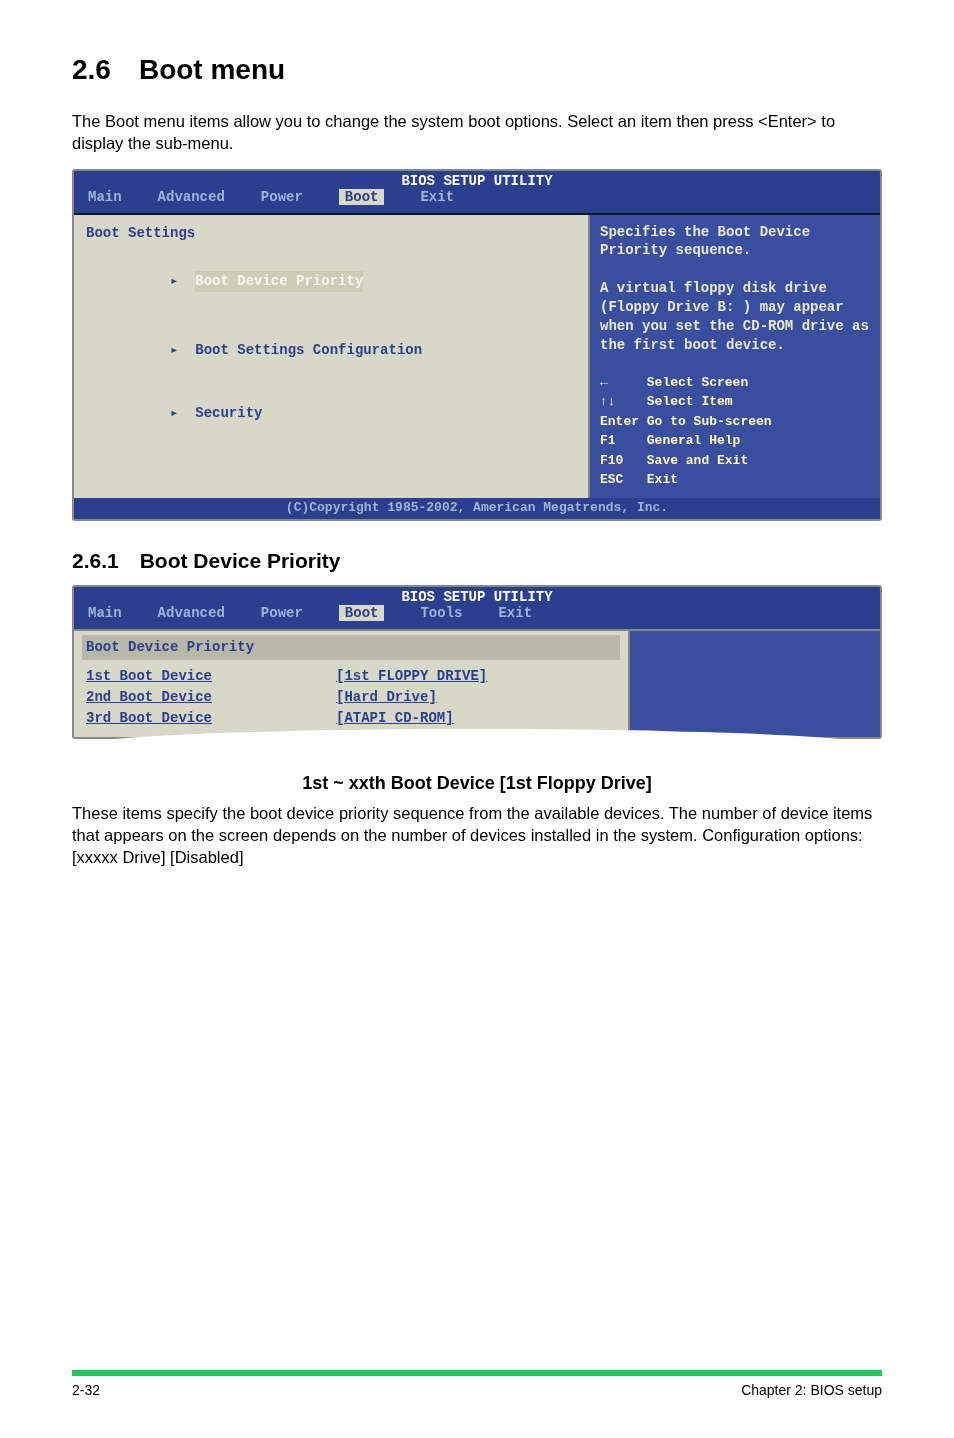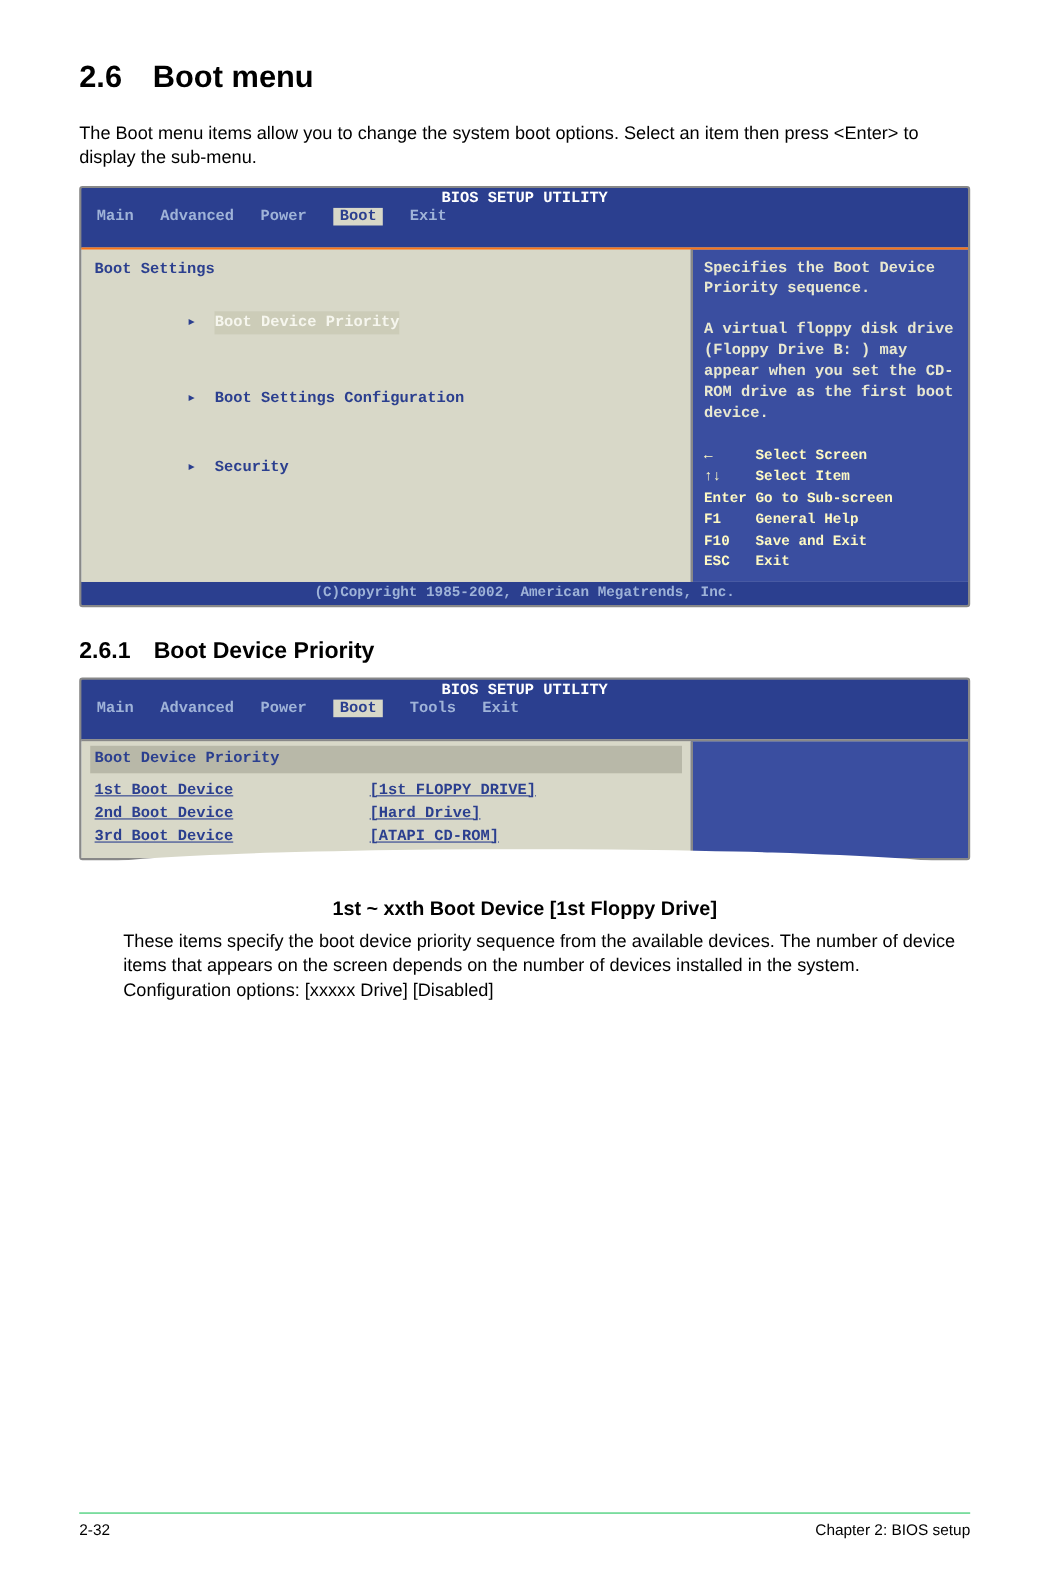--- a/index.html
+++ b/index.html
@@ -37,55 +37,55 @@
   }
   .bios-header {
     text-align: center;
     color: #ffffff;
     font-weight: bold;
     padding-top: 2px;
     font-size: 14px;
   }
   .bios-tabs {
     display: flex;
-    padding: 0 14px 20px 14px;
-    gap: 24px;
+    padding: 0 14px 8px 14px;
+    gap: 36px;
     color: #9fb3d8;
     font-weight: bold;
     font-size: 14px;
   }
   .bios-tabs .tab-active {
     background: #d8d8c8;
     color: #2b3f8f;
     padding: 0 6px;
   }
   .bios-body {
     display: flex;
     background: #d8d8c8;
-    border-top: 2px solid #f97316;
+    border-top: 2px solid #0f172a;
   }
   .bios-left {
     flex: 1;
     background: #d8d8c8;
     padding: 8px 12px 30px 12px;
     color: #2b3f8f;
     font-weight: bold;
     line-height: 1.5;
   }
   .bios-left .menu-line {
     white-space: pre;
   }
   .bios-left .selected-line {
     background: #ccccb8;
     color: #f6f6ee;
     display: inline-block;
     white-space: pre;
   }
   .bios-right {
-    width: 252px;
+    width: 292px;
     background: #3a4ea0;
     color: #e8e8d0;
     border-left: 2px solid #888;
     padding: 8px 10px 8px 10px;
     font-weight: bold;
     line-height: 1.35;
   }
   .bios-right .desc {
     white-space: pre-wrap;
   }
@@ -159,29 +159,28 @@
 
   h3 {
     font-size: 18px;
     font-weight: bold;
     margin: 26px 0 8px 0;
     text-align: center;
   }
   .body-text {
     font-size: 16.5px;
     line-height: 1.35;
-    margin-left: 40px;
   }
 
   .page-footer {
     position: absolute;
     bottom: 40px;
     left: 72px;
     right: 72px;
-    border-top: 1px solid #22c55e;
+    border-top: 6px solid #22c55e;
     padding-top: 6px;
     font-size: 14px;
     display: flex;
     justify-content: space-between;
   }
 </style>
 </head>
 <body>
 
 <div class="page">

